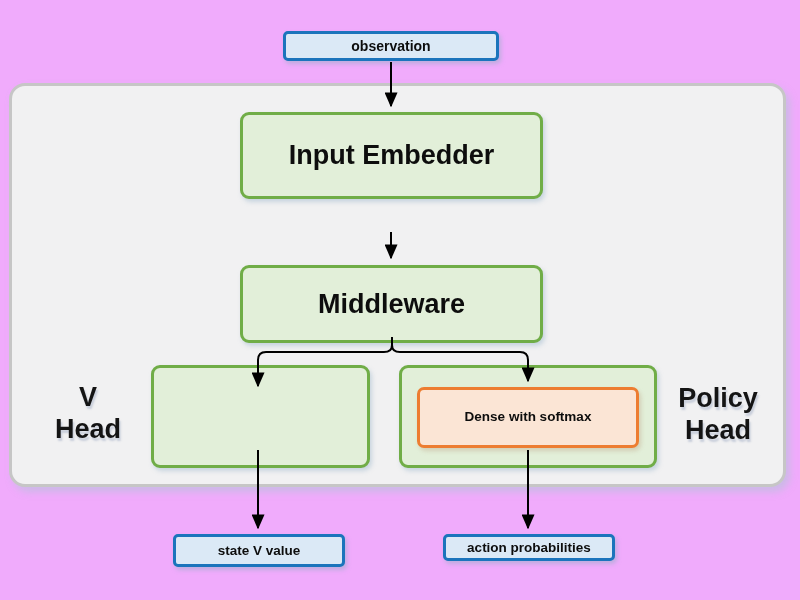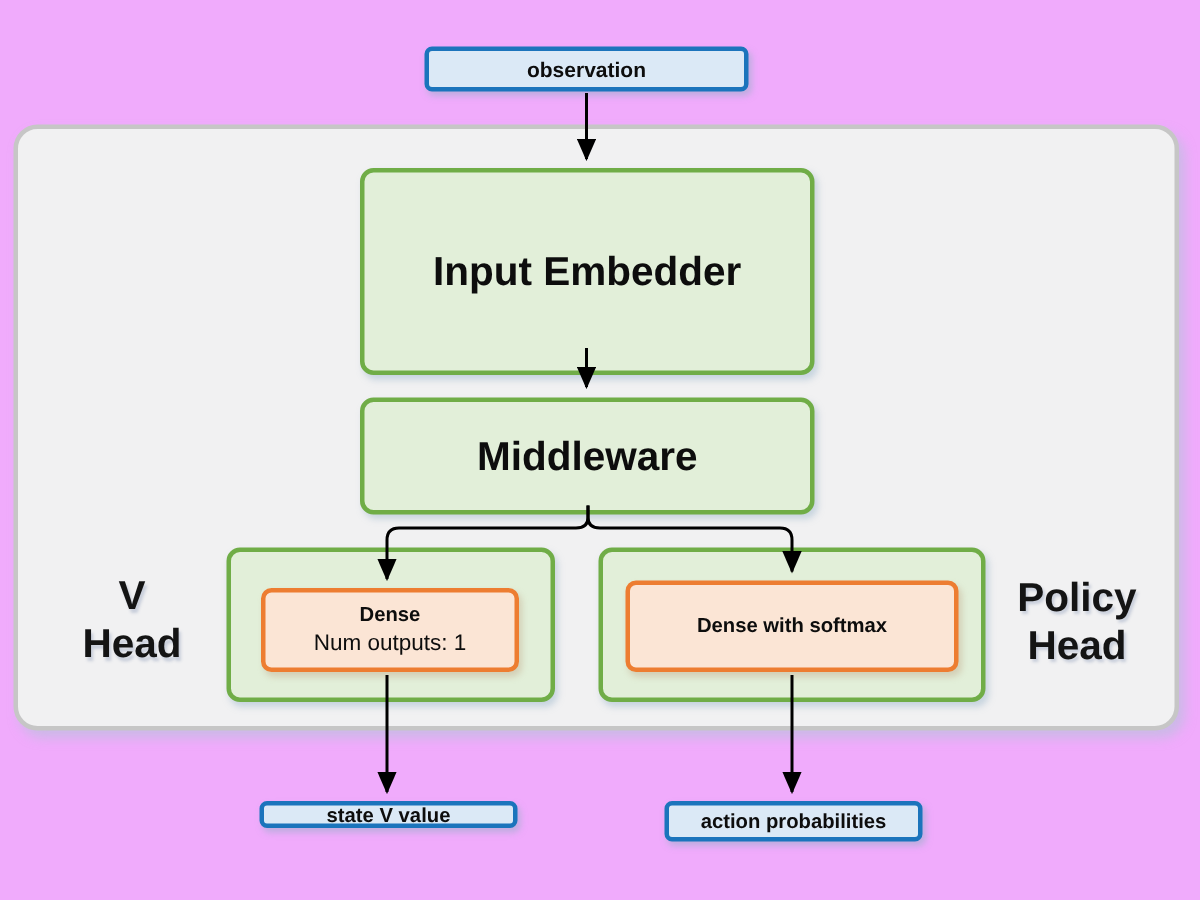--- a/index.html
+++ b/index.html
@@ -18,28 +18,28 @@
     position:absolute;display:flex;align-items:center;justify-content:center;
     box-sizing:border-box;text-align:center;
   }
   
   .io{
     background:#dbe9f6;border:3px solid #1b74bc;border-radius:5px;
     font-weight:bold;font-size:14px;
     box-shadow:2px 3px 4px rgba(150,175,200,0.55);
   }
   #observation{left:283px;top:31px;width:216px;height:30px;}
-  #state-v-value{left:173px;top:534px;width:172px;height:18px;font-size:13.5px;text-align:center;}
+  #state-v-value{left:173px;top:534px;width:172px;height:33px;font-size:13.5px;text-align:center;}
   #action-probabilities{left:443px;top:534px;width:172px;height:27px;font-size:13.5px;}
   
   .green{
     background:#e2efd9;border:3px solid #70ad47;border-radius:9px;
     box-shadow:2px 3px 4px rgba(160,185,205,0.5);
   }
-  #input-embedder{left:240px;top:112px;width:303px;height:138px;font-weight:bold;font-size:27px;}
+  #input-embedder{left:240px;top:112px;width:303px;height:87px;font-weight:bold;font-size:27px;}
   #middleware{left:240px;top:265px;width:303px;height:78px;font-weight:bold;font-size:27px;}
   #v-head-box{left:151px;top:365px;width:219px;height:103px;}
   #policy-head-box{left:399px;top:365px;width:258px;height:103px;}
   
   .dense{
     background:#fbe5d5;border:3px solid #ed7d31;border-radius:7px;
     flex-direction:column;line-height:1.35;
     box-shadow:2px 3px 4px rgba(190,160,130,0.4);
   }
   #v-dense{left:174px;top:392px;width:172px;height:56px;}
@@ -64,24 +64,20 @@
 
   <div class="agent-box"></div>
 
   <div id="observation" class="node io">observation</div>
 
   <div id="input-embedder" class="node green">Input Embedder</div>
 
   <div id="middleware" class="node green">Middleware</div>
 
   <div id="v-head-box" class="node green"></div>
-  <div id="v-dense" class="node dense">
-    <div class="t">Dense</div>
-    <div class="s">Num outputs: 1</div>
-  </div>
   <div id="v-head-label" class="head-label">
     <div>V</div>
     <div>Head</div>
   </div>
 
   <div id="policy-head-box" class="node green"></div>
   <div id="policy-dense" class="node dense">
     <div class="t">Dense with softmax</div>
   </div>
   <div id="policy-head-label" class="head-label">

